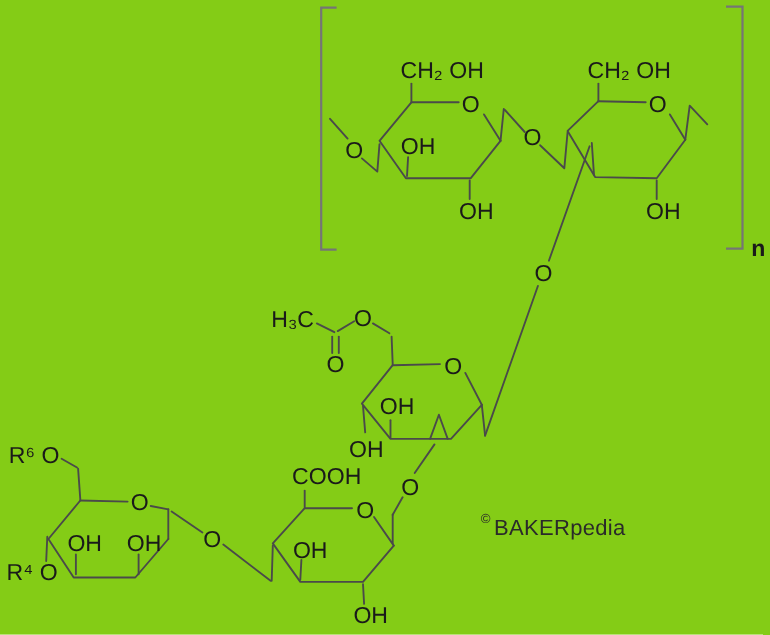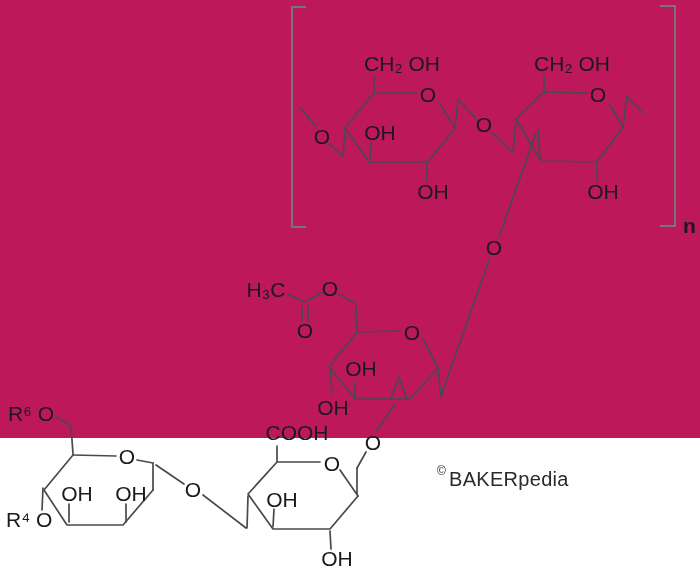--- a/index.html
+++ b/index.html
@@ -7,22 +7,22 @@
     padding: 0;
     background: #ffffff;
     width: 700px;
     height: 577px;
     overflow: hidden;
     font-family: "Liberation Sans", "DejaVu Sans", sans-serif;
   }
   .figure-wrap {
     position: relative;
     width: 700px;
-    height: 438px;
-    background: #be185d;
+    height: 577px;
+    background: #84cc16;
   }
   svg { display: block; }
   .bond {
     stroke: #4a4a4a;
     stroke-width: 1.7;
     fill: none;
     stroke-linecap: round;
     stroke-linejoin: round;
   }
   .bracket {

